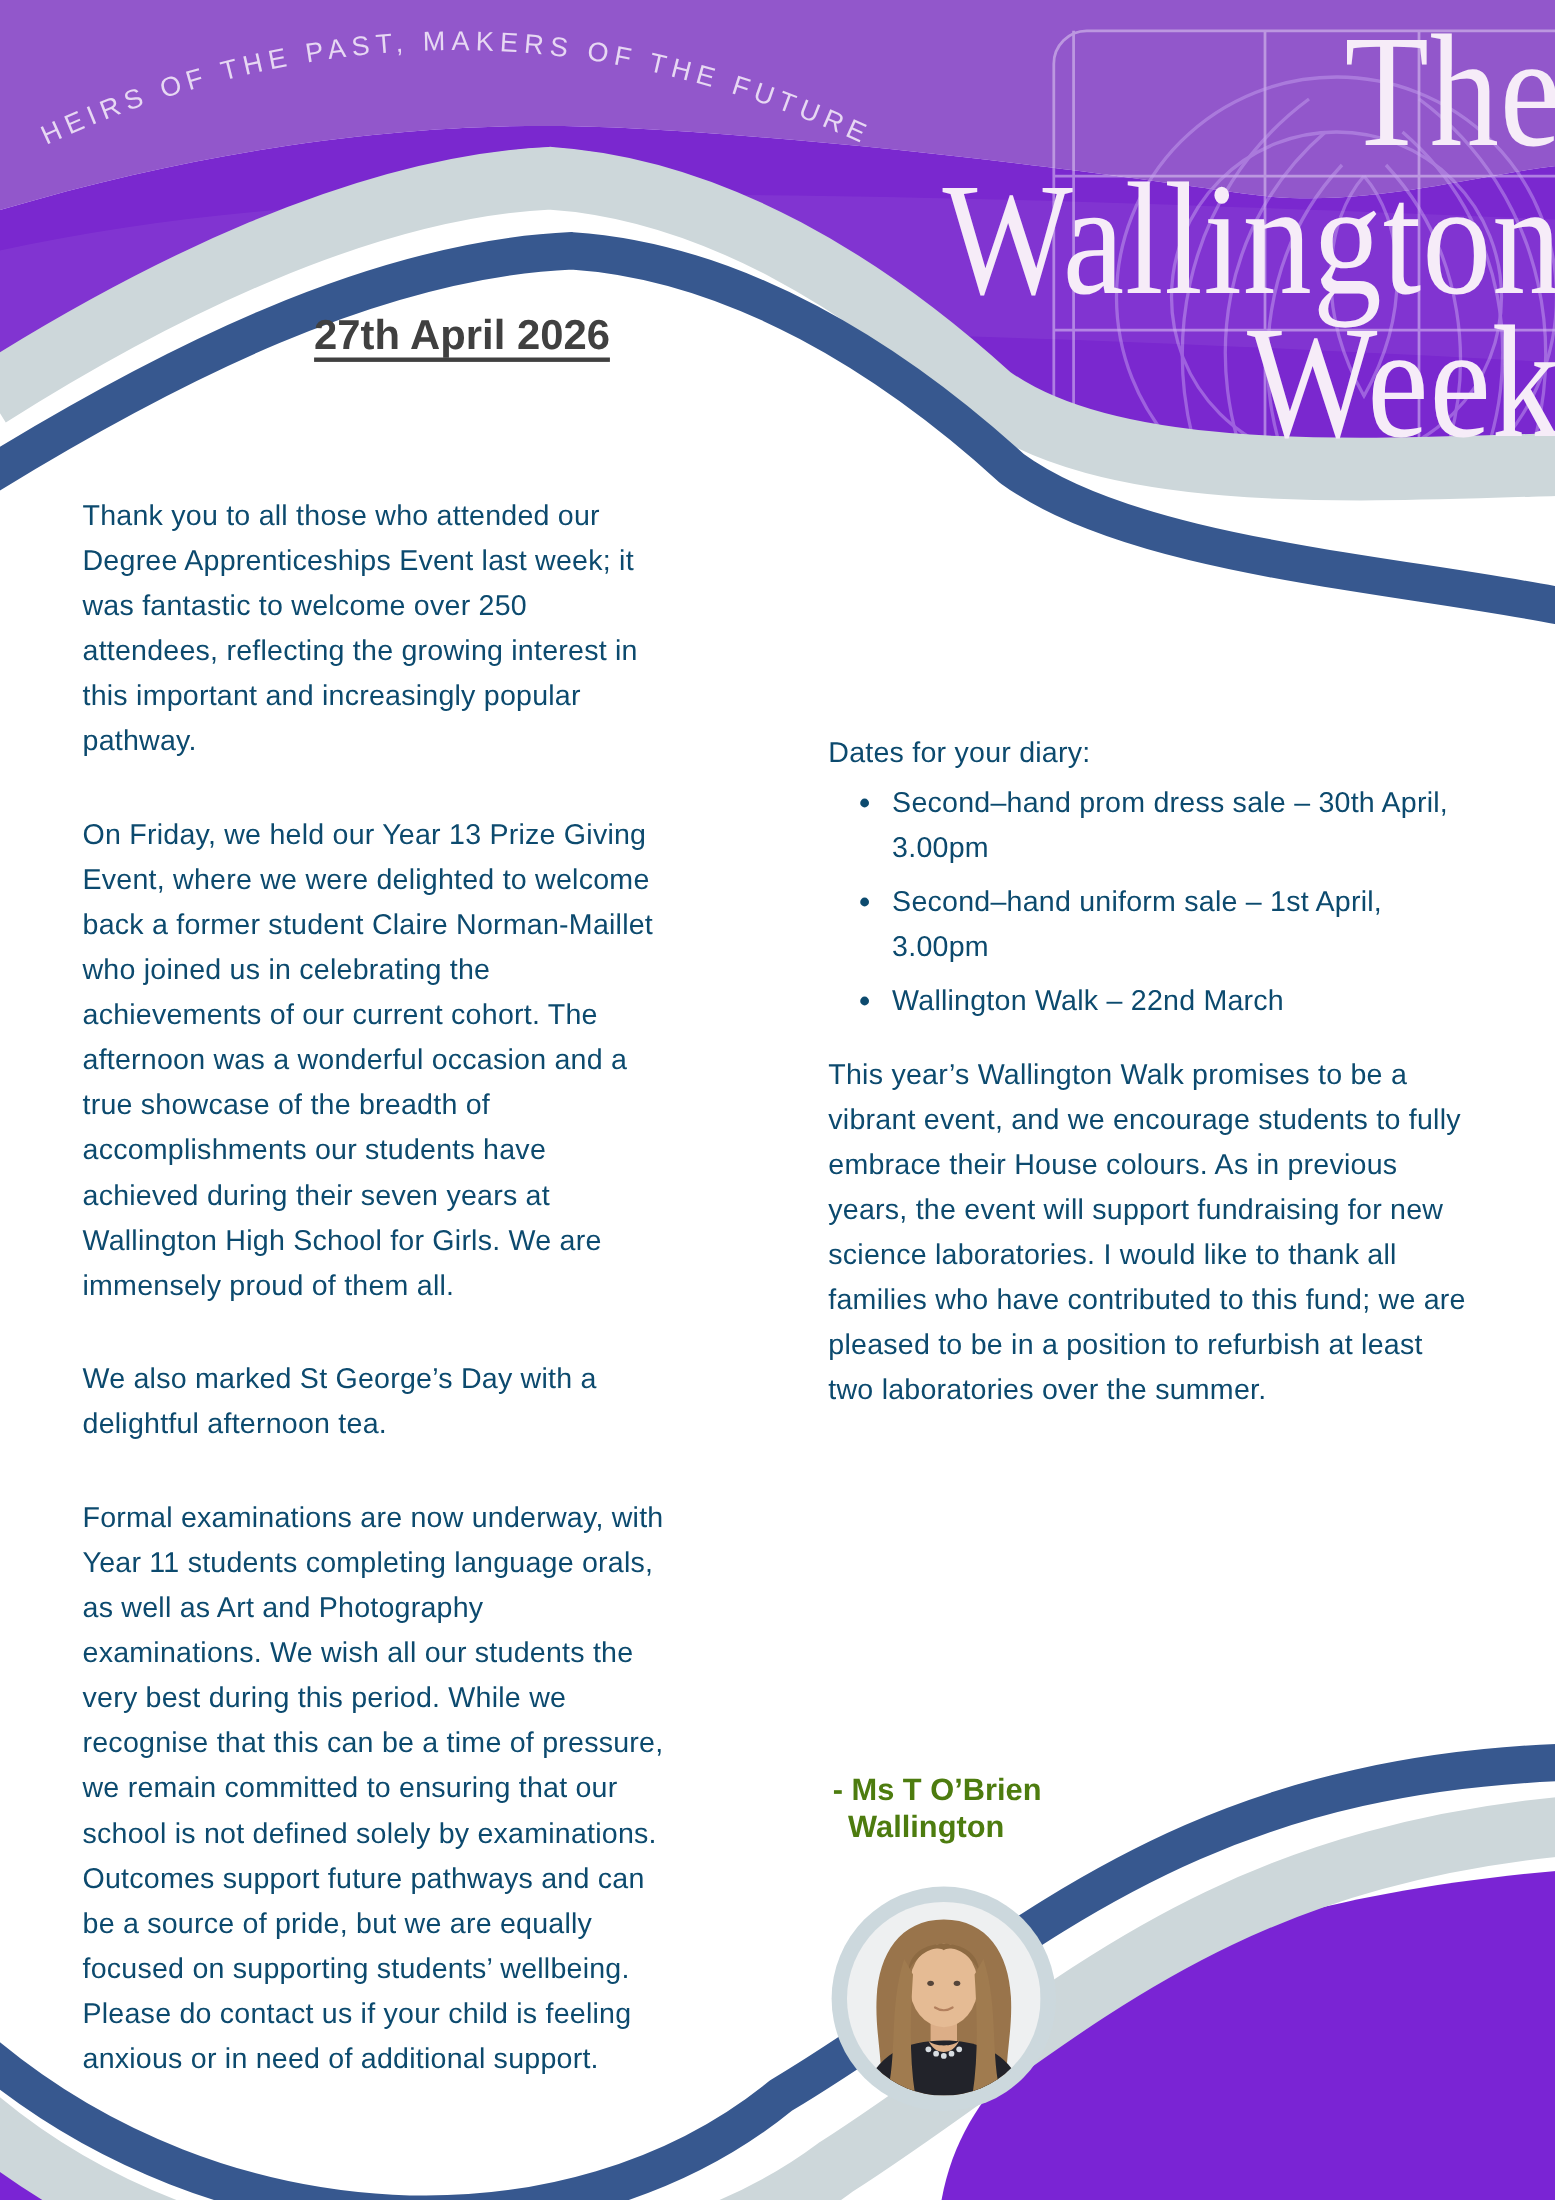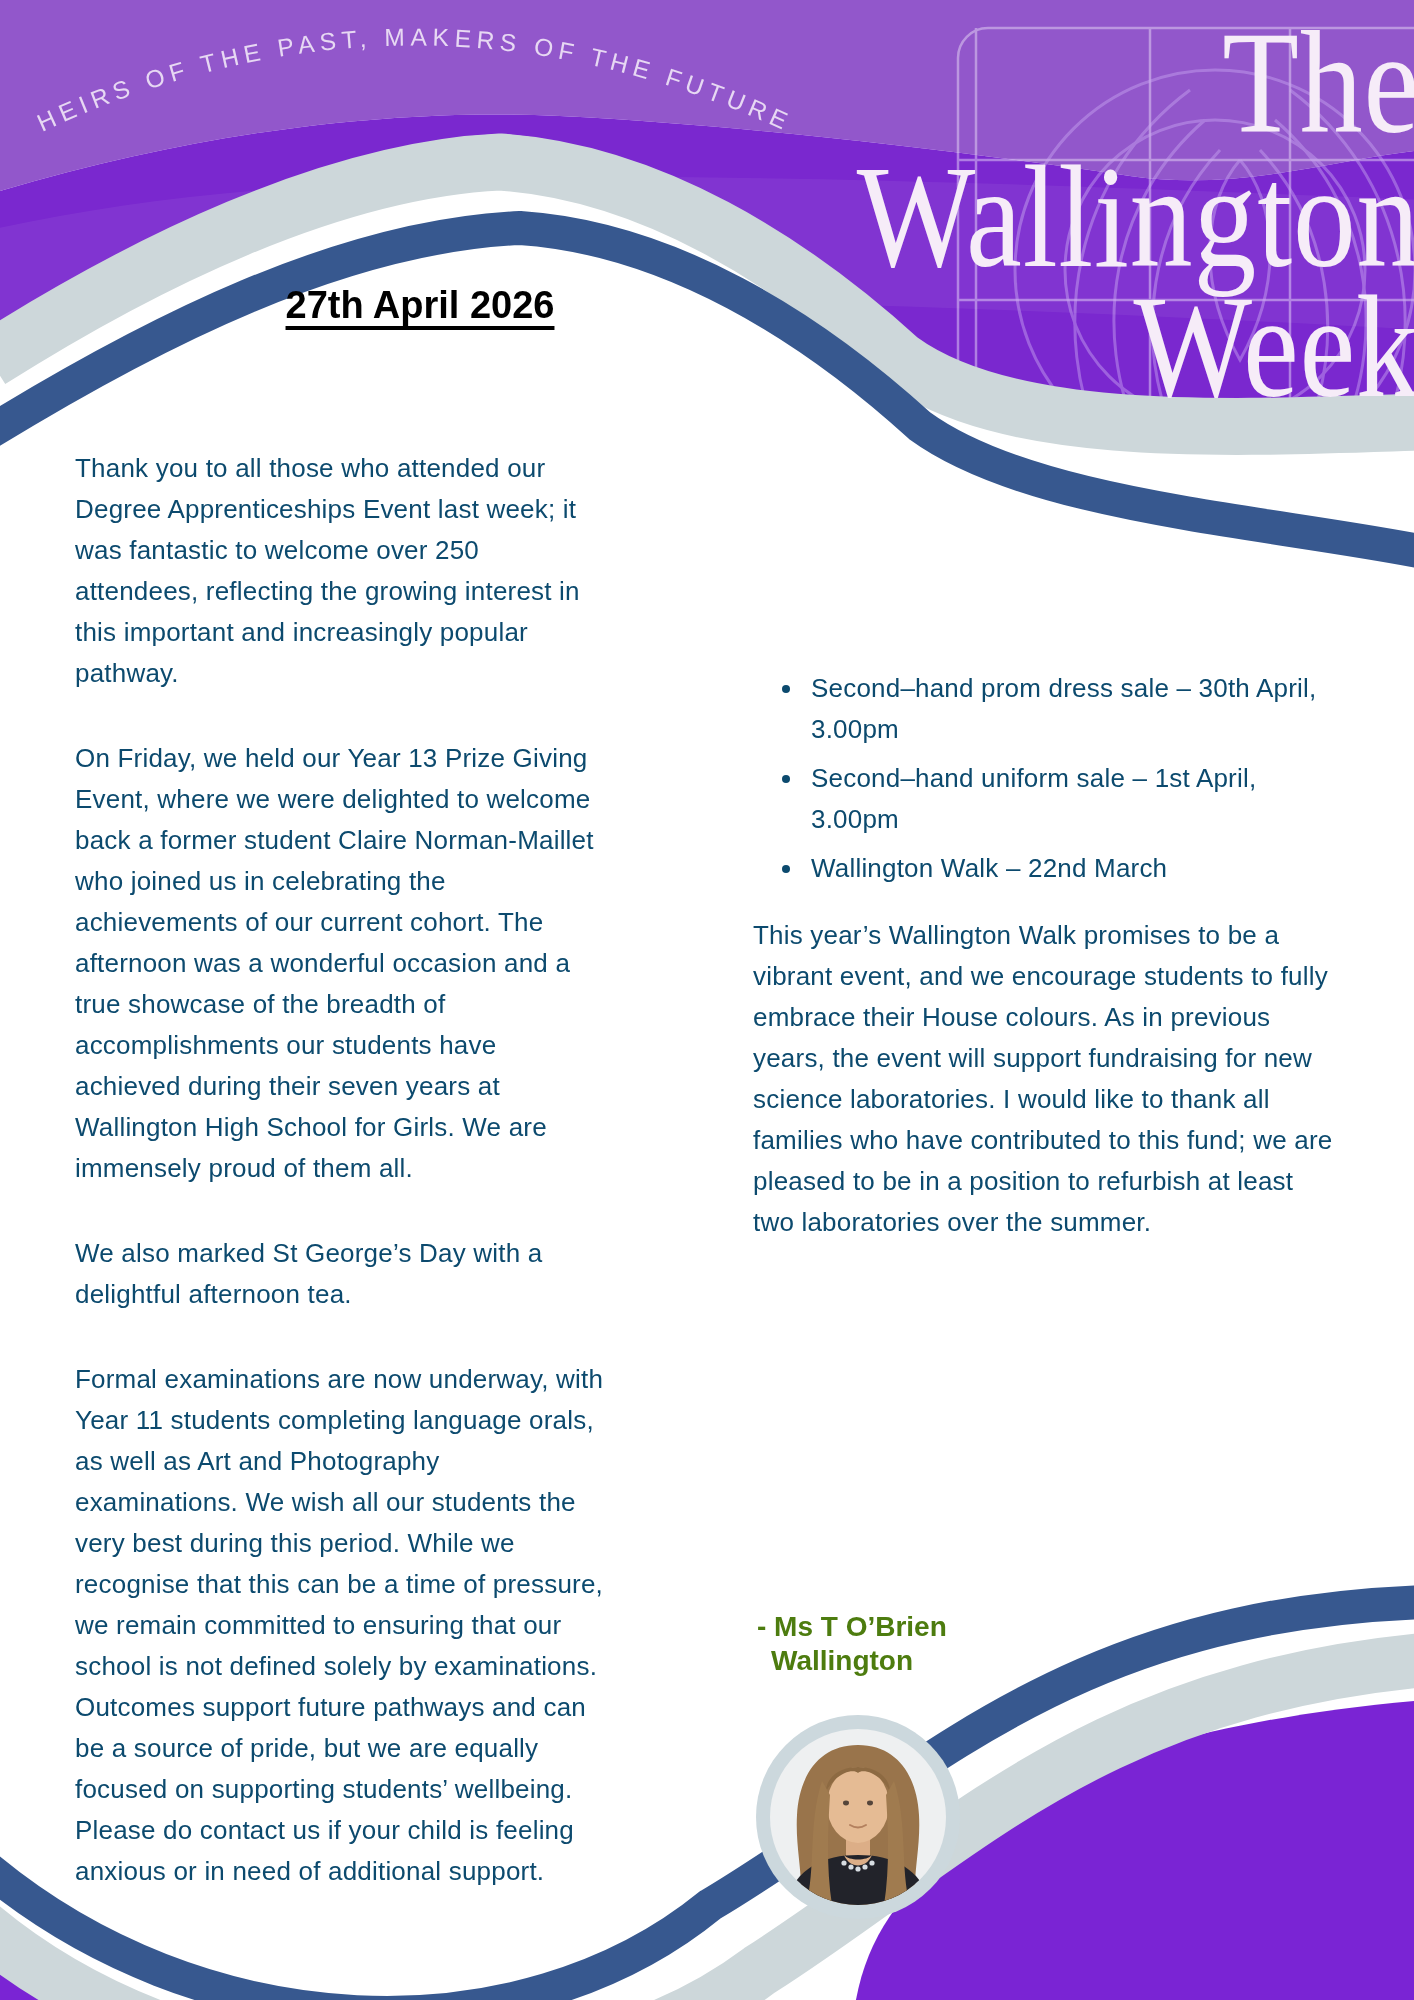--- a/index.html
+++ b/index.html
@@ -16,21 +16,21 @@
     font-family:"Liberation Serif",serif;font-weight:400;
     font-size:146px;line-height:1;white-space:nowrap;
     transform:scaleX(0.86);transform-origin:100% 50%;
     letter-spacing:1px;
   }
   .title-1{top:10px;}
   .title-2{top:144px;}
   .title-3{top:274px;}
   .issue-date{
     position:absolute;left:190px;top:284px;width:460px;text-align:center;
-    color:#000000;font-size:38px;font-weight:700;
+    color:#404040;font-size:38px;font-weight:700;
     text-decoration:underline;text-decoration-thickness:4px;text-underline-offset:8px;
   }
   .col{position:absolute;color:#0c4a6e;font-size:26px;line-height:41px;letter-spacing:.2px;}
   .col p{margin:0 0 44px 0;}
   .col-left{left:75px;top:448px;width:530px;}
   .col-right{left:753px;top:664px;width:585px;}
   .col-right .diary-heading{margin:0;}
   .col-right ul{margin:4px 0 26px 0;padding:0 0 0 52px;list-style:disc;}
   .col-right li{margin:0 0 8px 0;padding-left:6px;}
   .signature{
@@ -104,20 +104,21 @@
   <div class="issue-date">27th April 2026</div>
 
   <div class="col col-left">
     <p>Thank you to all those who attended our Degree Apprenticeships Event last week; it was fantastic to welcome over 250 attendees, reflecting the growing interest in this important and increasingly popular pathway.</p>
     <p>On Friday, we held our Year 13 Prize Giving Event, where we were delighted to welcome back a former student Claire Norman-Maillet who joined us in celebrating the achievements of our current cohort. The afternoon was a wonderful occasion and a true showcase of the breadth of accomplishments our students have achieved during their seven years at Wallington High School for Girls. We are immensely proud of them all.</p>
     <p>We also marked St George’s Day with a delightful afternoon tea.</p>
     <p>Formal examinations are now underway, with Year 11 students completing language orals, as well as Art and Photography examinations. We wish all our students the very best during this period. While we recognise that this can be a time of pressure, we remain committed to ensuring that our school is not defined solely by examinations. Outcomes support future pathways and can be a source of pride, but we are equally focused on supporting students’ wellbeing. Please do contact us if your child is feeling anxious or in need of additional support.</p>
   </div>
 
   <div class="col col-right">
+    <p class="diary-heading">Dates for your diary:</p>
     <ul>
       <li>Second–hand prom dress sale – 30th April, 3.00pm</li>
       <li>Second–hand uniform sale – 1st April, 3.00pm</li>
       <li>Wallington Walk – 22nd March</li>
     </ul>
     <p>This year’s Wallington Walk promises to be a vibrant event, and we encourage students to fully embrace their House colours. As in previous years, the event will support fundraising for new science laboratories. I would like to thank all families who have contributed to this fund; we are pleased to be in a position to refurbish at least two laboratories over the summer.</p>
   </div>
 
   <div class="signature">
     <div>- Ms T O’Brien</div>

